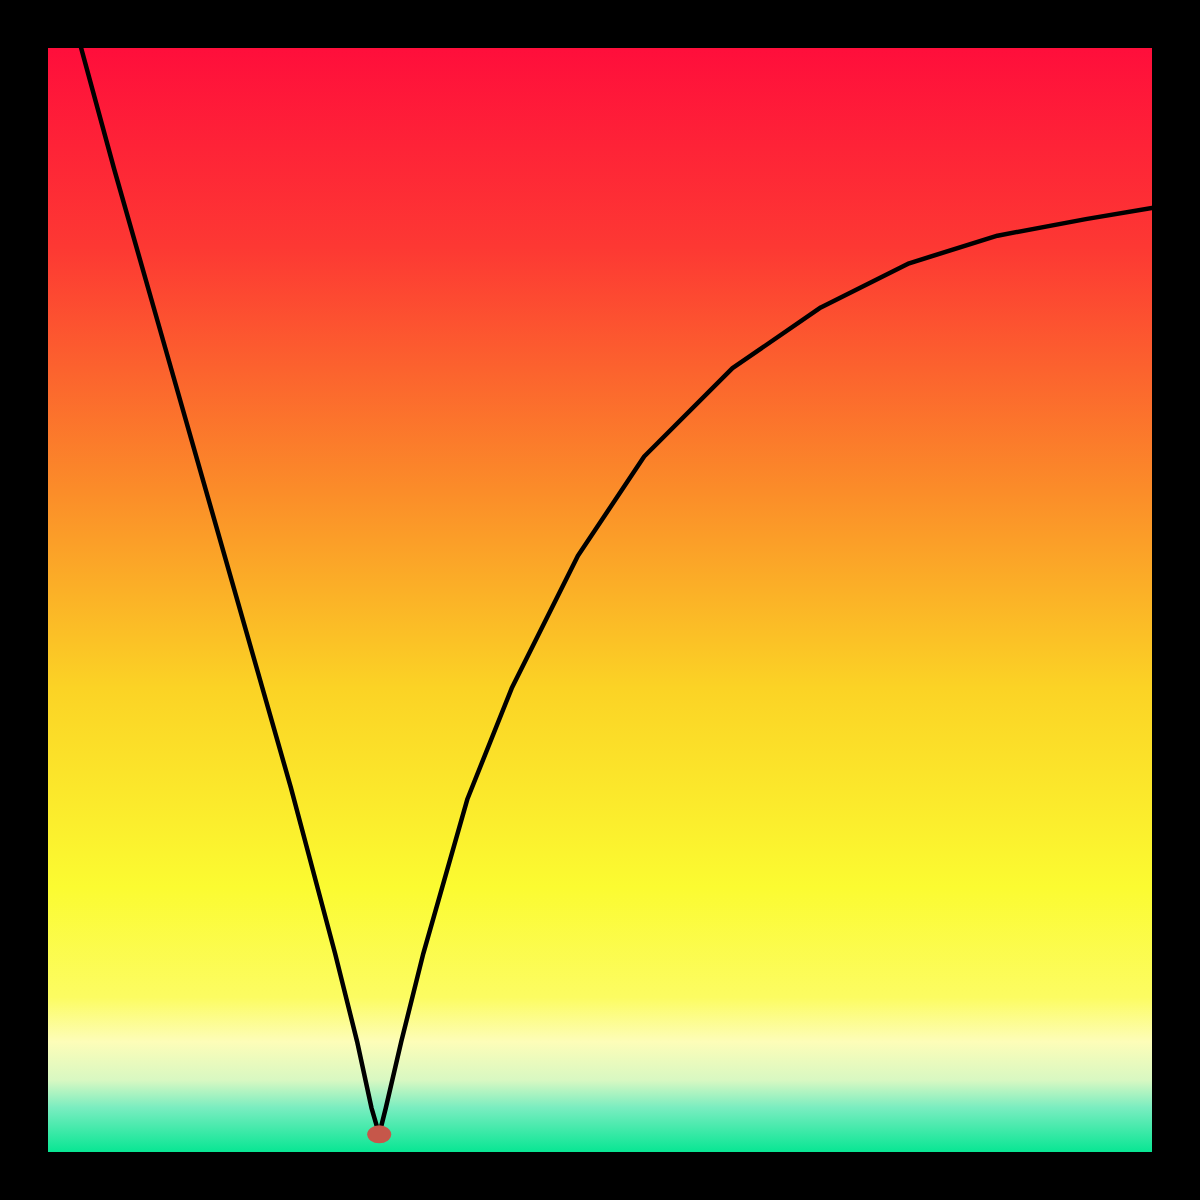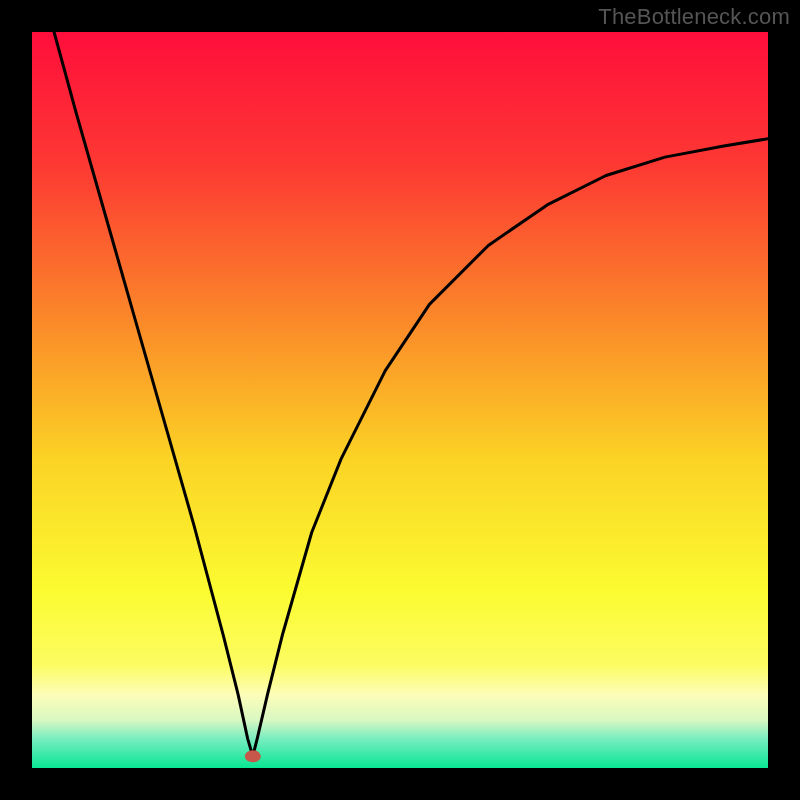--- a/index.html
+++ b/index.html
@@ -34,21 +34,20 @@
     height: 736px;
   }
   svg {
     display: block;
   }
 </style>
 </head>
 <body>
 
 <div class="outer">
-  <div class="watermark">TheBottleneck.com</div>
 
   <div class="plot-wrap">
     <svg id="plot-svg" width="736" height="736" viewBox="0 0 736 736">
       <defs>
         <linearGradient id="bg-grad" x1="0" y1="0" x2="0" y2="1">
             <stop offset="0%" stop-color="#ff0e3b"></stop>
             <stop offset="18%" stop-color="#fd3833"></stop>
             <stop offset="40%" stop-color="#fb8c29"></stop>
             <stop offset="57.99999999999999%" stop-color="#fbd325"></stop>
             <stop offset="76%" stop-color="#fbfb31"></stop>

